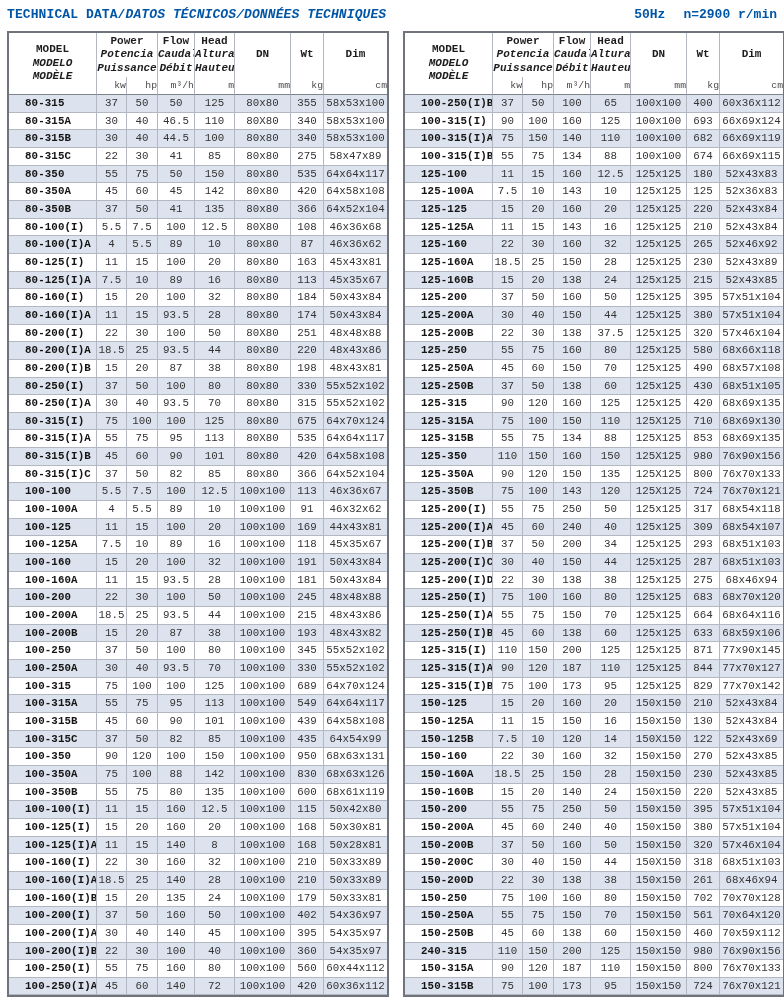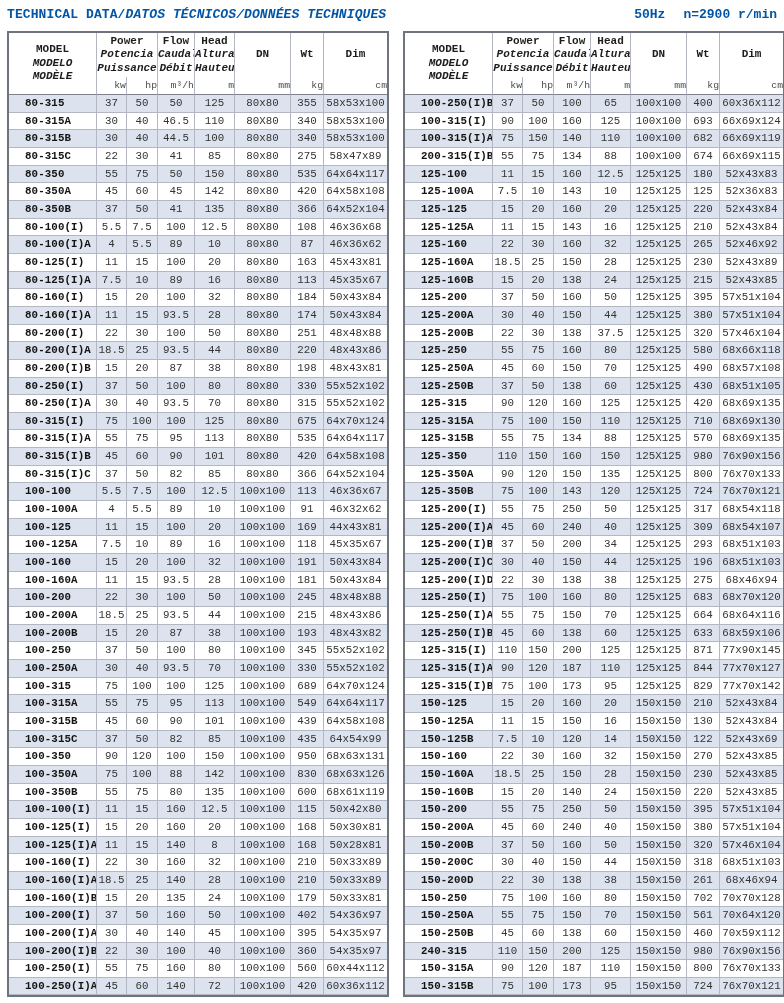--- a/index.html
+++ b/index.html
@@ -712,21 +712,21 @@
             <td class="model">100-315(I)A</td>
             <td>75</td>
             <td>150</td>
             <td>140</td>
             <td>110</td>
             <td>100x100</td>
             <td>682</td>
             <td>66x69x119</td>
           </tr>
           <tr>
-            <td class="model">200-315(I)B</td>
+            <td class="model">100-315(I)B</td>
             <td>55</td>
             <td>75</td>
             <td>134</td>
             <td>88</td>
             <td>100x100</td>
             <td>674</td>
             <td>66x69x115</td>
           </tr>
           <tr>
             <td class="model">125-100</td>
@@ -878,21 +878,21 @@
             <td>710</td>
             <td>68x69x130</td>
           </tr>
           <tr>
             <td class="model">125-315B</td>
             <td>55</td>
             <td>75</td>
             <td>134</td>
             <td>88</td>
             <td>125X125</td>
-            <td>570</td>
+            <td>853</td>
             <td>68x69x135</td>
           </tr>
           <tr>
             <td class="model">125-350</td>
             <td>110</td>
             <td>150</td>
             <td>160</td>
             <td>150</td>
             <td>125X125</td>
             <td>980</td>
@@ -948,21 +948,21 @@
             <td>293</td>
             <td>68x51x103</td>
           </tr>
           <tr>
             <td class="model">125-200(I)C</td>
             <td>30</td>
             <td>40</td>
             <td>150</td>
             <td>44</td>
             <td>125x125</td>
-            <td>196</td>
+            <td>287</td>
             <td>68x51x103</td>
           </tr>
           <tr>
             <td class="model">125-200(I)D</td>
             <td>22</td>
             <td>30</td>
             <td>138</td>
             <td>38</td>
             <td>125x125</td>
             <td>275</td>

